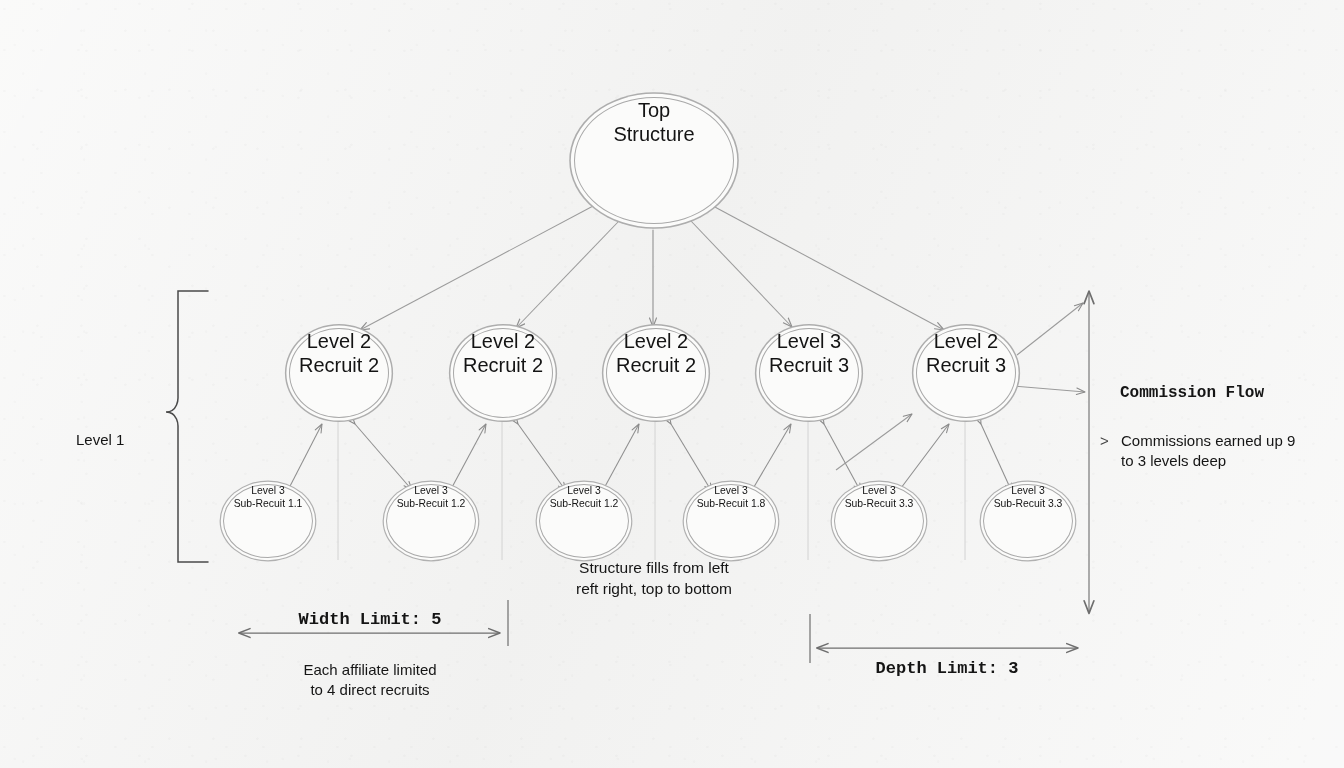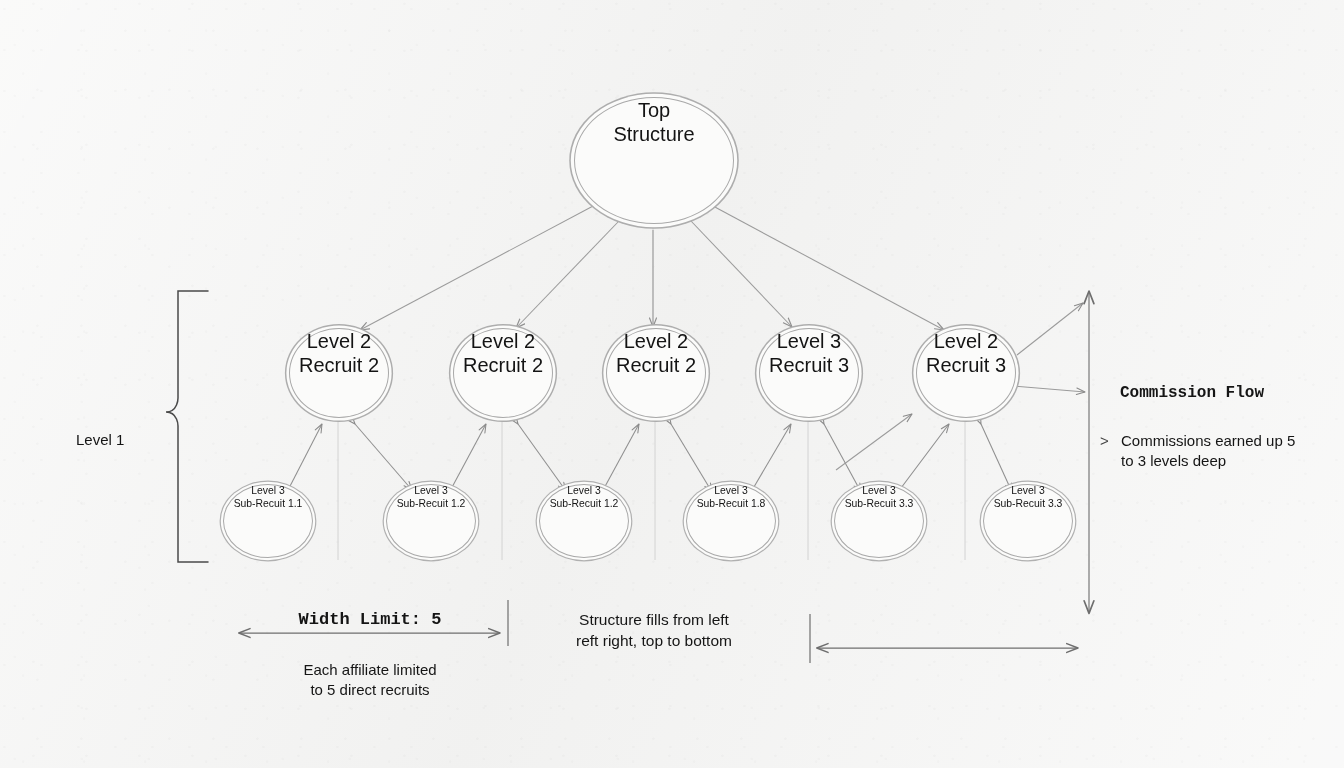--- a/index.html
+++ b/index.html
@@ -61,21 +61,21 @@
   .lbl{position:absolute;color:#151515;white-space:pre;line-height:1.33;}
   .lbl.b{font-weight:bold;font-family:Liberation Mono, monospace;}
   .lbl.c{text-align:center;}
 
   #level1-label{left:76px;top:382px;font-size:15px;margin-top:48px;}
   #commission-title{left:1120px;top:383px;font-size:16px;}
   #commission-bullet-mark{left:1100px;top:431px;font-size:15px;color:#444;}
   #commission-note{left:1121px;top:431px;font-size:15px;}
   #width-limit-label{left:231px;top:609px;width:278px;font-size:17px;}
   #width-note{left:231px;top:660px;width:278px;font-size:15px;}
-  #fill-note{left:528px;top:610px;width:252px;font-size:15.5px;}
+  #fill-note{left:528px;top:558px;width:252px;font-size:15.5px;}
   #depth-limit-label{left:811px;top:658px;width:272px;font-size:17px;}
 </style>
 </head>
 <body>
 
 <div id="paper"></div>
 
 <div id="stage">
 
   <svg id="wires" viewBox="0 0 1344 768" xmlns="http://www.w3.org/2000/svg">
@@ -204,25 +204,26 @@
     <span class="ln">Level 3</span>
     <span class="ln">Sub-Recuit 3.3</span>
   </div>
 
   <div class="lbl" id="level1-label">Level 1</div>
 
   <div class="lbl b" id="commission-title">Commission Flow</div>
 
   <div class="lbl" id="commission-bullet-mark">&gt;</div>
 
-  <div class="lbl" id="commission-note">Commissions earned up 5
+  <div class="lbl" id="commission-note">Commissions earned up 9
 to 3 levels deep</div>
 
   <div class="lbl b c" id="width-limit-label">Width Limit: 5</div>
 
   <div class="lbl c" id="width-note">Each affiliate limited
-to 5 direct recruits</div>
+to 4 direct recruits</div>
 
   <div class="lbl c" id="fill-note">Structure fills from left
 reft right, top to bottom</div>
 
+  <div class="lbl b c" id="depth-limit-label">Depth Limit: 3</div>
 
 </div>
 
 </body></html>

